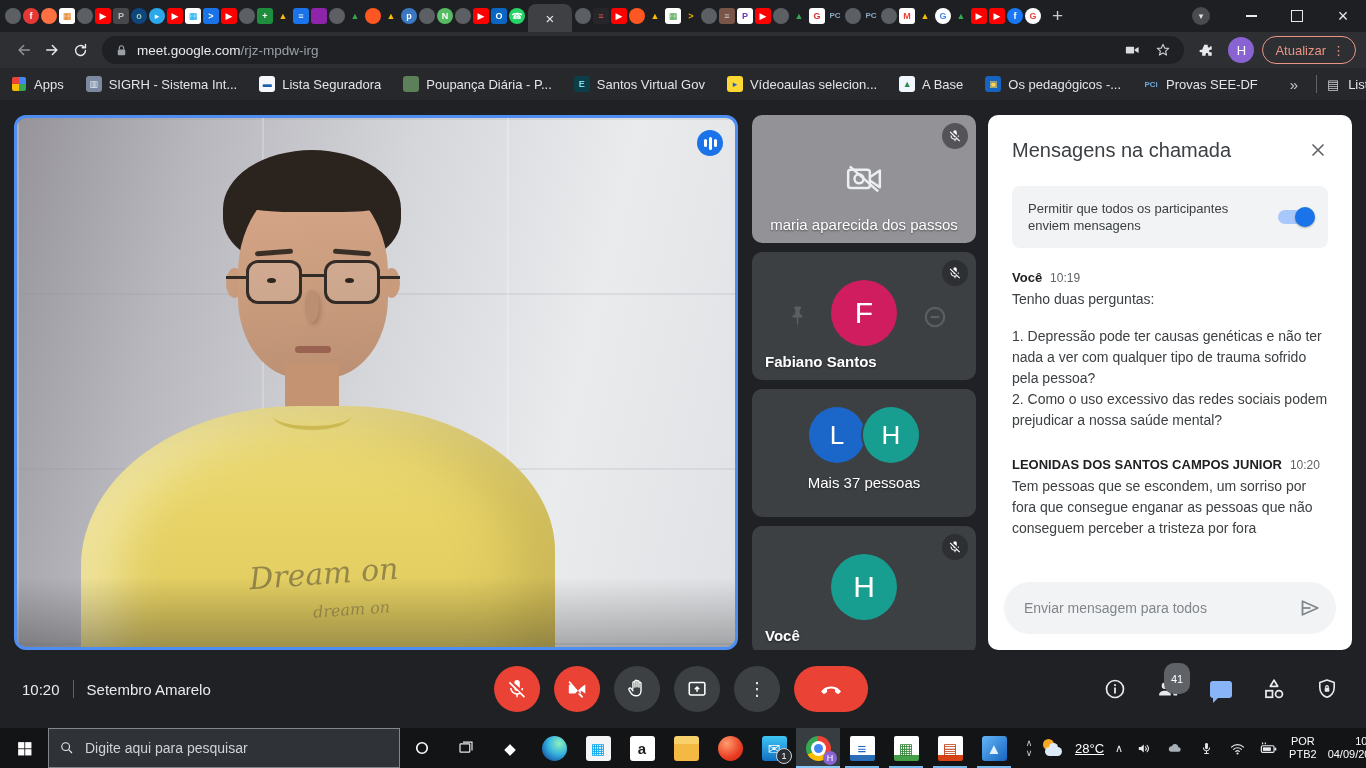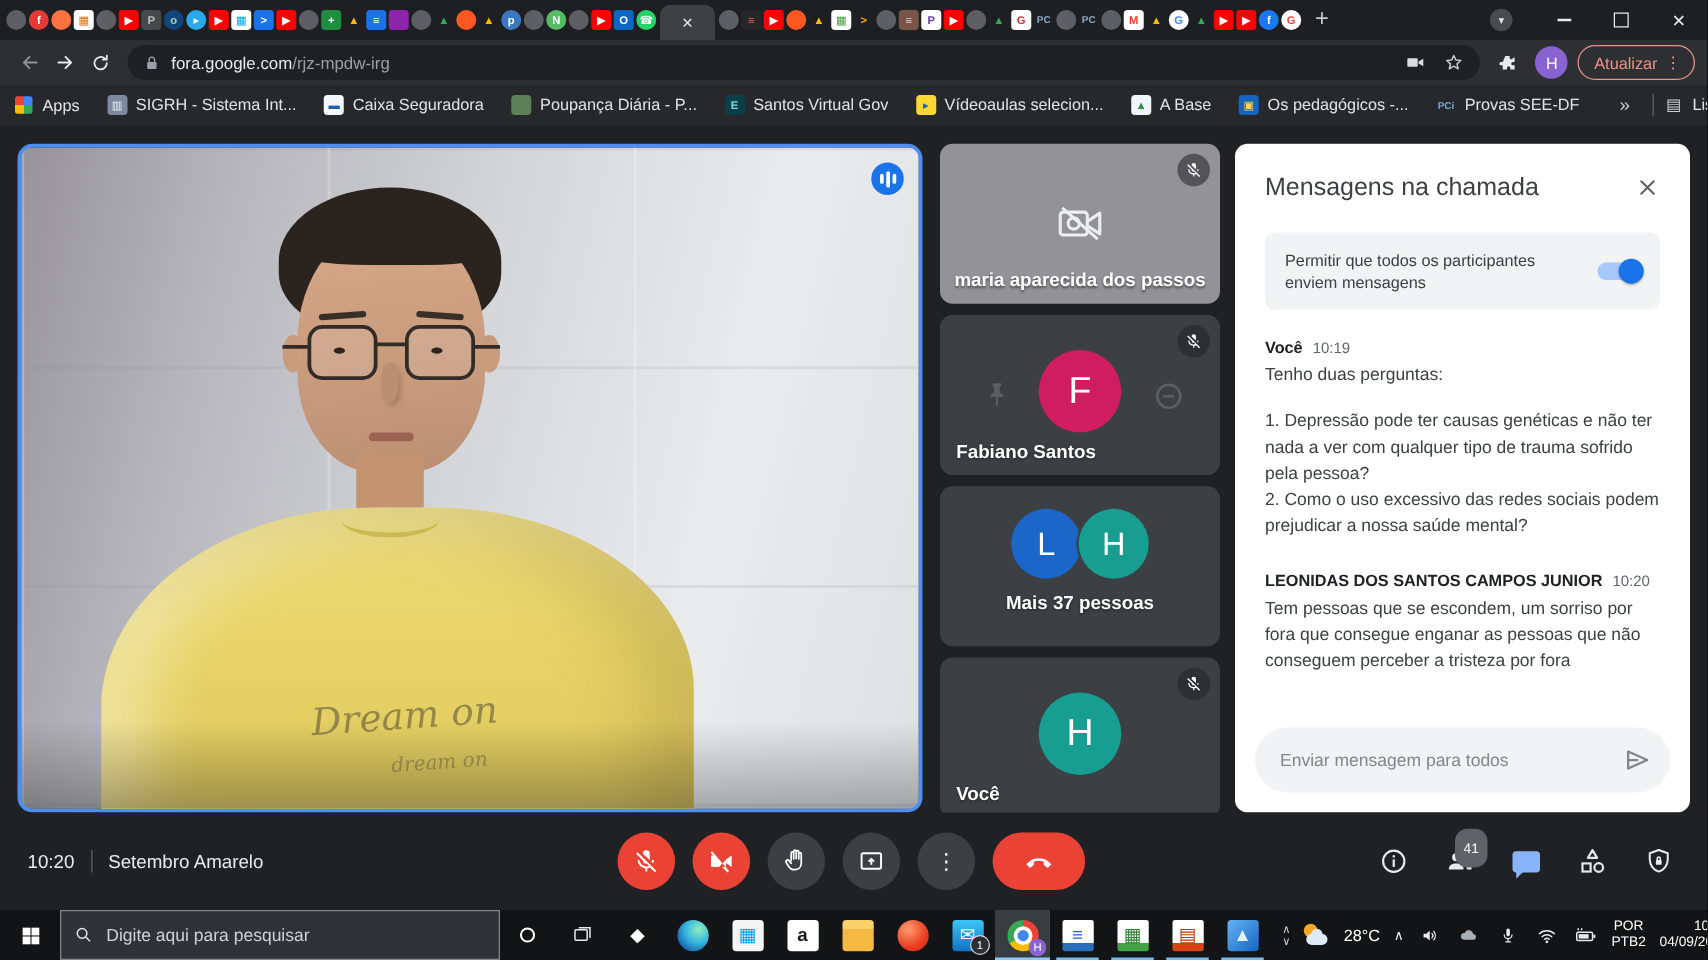--- a/index.html
+++ b/index.html
@@ -34,21 +34,21 @@
   .omni-spacer{flex:1;}
   .omni-ic{margin-left:12px;display:flex;align-items:center;}
   .avatar{width:26px;height:26px;border-radius:50%;background:#8a63d2;color:#fff;font-size:13px;
           display:flex;align-items:center;justify-content:center;margin:0 8px;flex:none;}
   .update-pill{border:1px solid #e89586;color:#e89586;border-radius:14px;height:26px;
                display:flex;align-items:center;padding:0 4px 0 12px;font-size:13px;flex:none;}
   .update-pill .dots{font-size:13px;margin:0 6px;}
   
   .bookmarks{position:absolute;top:68px;left:0;right:0;height:32px;background:#27282c;
              display:flex;align-items:center;padding:0 12px;color:#e2e4e8;font-size:13px;}
-  .bm{display:flex;align-items:flex-start;margin-right:22px;white-space:nowrap;}
+  .bm{display:flex;align-items:center;margin-right:22px;white-space:nowrap;}
   .bm-ic{width:16px;height:16px;border-radius:3px;display:inline-flex;align-items:center;
          justify-content:center;font-size:9px;font-weight:bold;margin-right:7px;flex:none;}
   .bm-apps{width:14px;height:14px;border-radius:2px;margin-right:8px;
            background:conic-gradient(#4285f4 0 25%,#34a853 0 50%,#fbbc04 0 75%,#ea4335 0);}
   .bm-right{margin-left:auto;display:flex;align-items:center;}
   .bm-over{color:#c7cbd0;font-size:15px;padding:0 10px;}
   .bm-div{width:1px;height:18px;background:#5f6368;margin:0 8px;}
   
   .meet{position:absolute;top:100px;left:0;width:1366px;height:550px;background:#202124;}
   .main-tile{position:absolute;left:14px;top:15px;width:724px;height:535px;border-radius:12px;
@@ -97,21 +97,21 @@
               background:#1a73e8;display:flex;align-items:center;justify-content:center;gap:2px;}
   .audio-chip i{display:block;width:3px;border-radius:2px;background:#fff;}
   .name-chip{position:absolute;left:20px;bottom:14px;display:flex;align-items:center;gap:14px;
              color:#fff;font-size:14px;font-weight:600;letter-spacing:.4px;
              text-shadow:0 1px 3px rgba(0,0,0,.6);}
   
   .tiles{position:absolute;left:752px;top:15px;width:224px;}
   .ptile{position:relative;height:128px;border-radius:10px;margin-bottom:9px;overflow:hidden;}
   .mic-chip{position:absolute;top:8px;right:8px;width:26px;height:26px;border-radius:50%;
             background:rgba(32,33,36,.55);display:flex;align-items:center;justify-content:center;}
-  .pt-name{position:absolute;bottom:10px;color:#fff;font-size:15px;font-weight:700;
+  .pt-name{position:absolute;bottom:10px;color:#fff;font-size:15px;font-weight:400;
            text-shadow:0 1px 2px rgba(0,0,0,.5);white-space:nowrap;}
   .pt-name.center{left:0;right:0;text-align:center;}
   .pt-name.left{left:13px;font-weight:600;}
   .pav{position:absolute;border-radius:50%;color:#fff;display:flex;align-items:center;justify-content:center;}
   .camoff-center{position:absolute;left:50%;top:46px;transform:translateX(-50%);}
   .ghost{position:absolute;top:52px;opacity:.16;color:#fff;}
   
   .chat{position:absolute;left:988px;top:15px;width:364px;height:535px;background:#fff;border-radius:10px;
         display:flex;flex-direction:column;box-sizing:border-box;}
   .chat-hdr{display:flex;align-items:center;padding:23px 22px 6px 24px;}
@@ -183,21 +183,21 @@
   .chrome-ball:after{content:"";position:absolute;left:8px;top:8px;width:9px;height:9px;
                      border-radius:50%;background:#4285f4;}
   .tb-arrows{display:flex;flex-direction:column;justify-content:center;gap:1px;color:#cfd2d6;
              font-size:9px;line-height:1;width:26px;align-items:center;flex:none;}
   .tray{margin-left:auto;display:flex;align-items:center;gap:11px;padding-right:6px;}
   .wx{position:relative;width:22px;height:20px;flex:none;}
   .wx-sun{position:absolute;left:1px;top:1px;width:11px;height:11px;border-radius:50%;background:#f9a825;}
   .wx-cloud{position:absolute;left:3px;bottom:2px;width:17px;height:9px;border-radius:8px;background:#dcebf7;}
   .wx-cloud:before{content:"";position:absolute;left:4px;top:-4px;width:9px;height:9px;border-radius:50%;
                    background:#dcebf7;}
-  .tray-temp{color:#fff;font-size:13px;}
+  .tray-temp{color:#fff;font-size:13px;text-decoration:underline;}
   .tray-ic{display:flex;align-items:center;justify-content:center;width:20px;}
   .tray-chev{color:#e8eaed;font-size:11px;}
   .tray-2line{color:#fff;font-size:11px;line-height:13px;text-align:center;}
   .tray-2line.right{text-align:right;}
   .show-desk{width:5px;border-left:1px solid #4a4d50;flex:none;}
 </style>
 </head>
 <body>
 
 <div id="root">
@@ -294,21 +294,21 @@
     <span class="navbtn">
       <svg width="17" height="17" viewBox="0 0 24 24">
           <path d="M19 12a7 7 0 11-2.3-5.2M19 3.5V8h-4.5" stroke="#e8eaed" stroke-width="2" fill="none" stroke-linecap="round" stroke-linejoin="round"></path>
         </svg>
     </span>
     <div class="omnibox">
       <svg width="15" height="15" viewBox="0 0 24 24">
           <rect x="6" y="10.5" width="12" height="9" rx="1.5" fill="#9aa0a6"></rect>
           <path d="M8.5 10.5V7.8a3.5 3.5 0 017 0v2.7" stroke="#9aa0a6" stroke-width="1.8" fill="none"></path>
         </svg>
-      <span class="url-host">fora.google.com</span>
+      <span class="url-host">meet.google.com</span>
         <span class="url-path">/rjz-mpdw-irg</span>
       <span class="omni-spacer"></span>
       <span class="omni-ic">
         <svg width="18" height="18" viewBox="0 0 24 24">
             <path d="M3.5 7.5h9a1 1 0 011 1v7a1 1 0 01-1 1h-9a1 1 0 01-1-1v-7a1 1 0 011-1zM14.5 11l5-3v8l-5-3z" fill="#dadce0"></path>
           </svg>
       </span>
       <span class="omni-ic">
         <svg width="18" height="18" viewBox="0 0 24 24">
             <path d="M12 4.5l2.2 4.9 5.3.5-4 3.6 1.2 5.2L12 15.9 7.3 18.7l1.2-5.2-4-3.6 5.3-.5z" stroke="#c7cbd0" stroke-width="1.6" fill="none" stroke-linejoin="round"></path>
@@ -332,21 +332,21 @@
         <span class="bm">
           <span class="bm-apps"></span>
           <span>Apps</span>
         </span>
         <span class="bm">
           <span class="bm-ic" style="background: rgb(124, 138, 160); color: rgb(232, 237, 244);">▥</span>
           <span>SIGRH - Sistema Int...</span>
         </span>
         <span class="bm">
           <span class="bm-ic" style="background: rgb(245, 247, 250); color: rgb(28, 96, 171);">▬</span>
-          <span>Caixa Seguradora</span>
+          <span>Lista Seguradora</span>
         </span>
         <span class="bm">
           <span class="bm-ic" style="background: rgb(93, 127, 90); color: rgb(223, 233, 223);"></span>
           <span>Poupança Diária - P...</span>
         </span>
         <span class="bm">
           <span class="bm-ic" style="background: rgb(11, 62, 70); color: rgb(127, 219, 232);">E</span>
           <span>Santos Virtual Gov</span>
         </span>
         <span class="bm">

